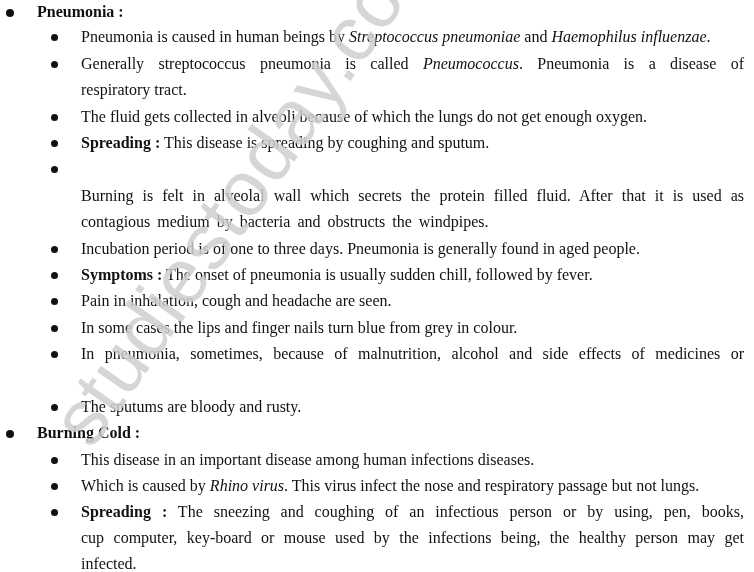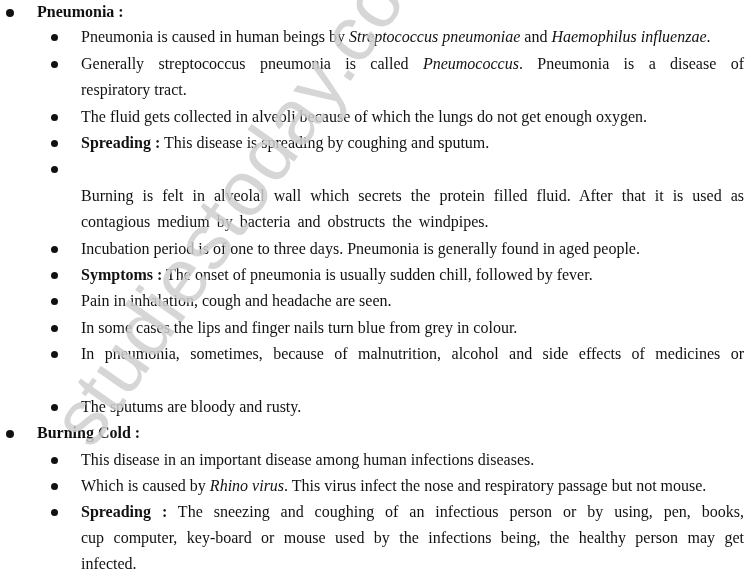--- a/index.html
+++ b/index.html
@@ -126,21 +126,21 @@
   <div class="line sub" style="top:394px">The sputums are bloody and rusty.</div>
 
   <span class="top-bullet" style="top:430px"></span>
   <div class="line heading" style="top:420px">Burning Cold :</div>
 
   <span class="sub-bullet" style="top:457px"></span>
   <div class="line sub" style="top:447px">This disease in an important disease among human infections diseases.</div>
 
   <span class="sub-bullet" style="top:483px"></span>
   <div class="line sub" style="top:473px">
-    <span>Which is caused by </span><i>Rhino virus</i><span>. This virus infect the nose and respiratory passage but not mouse.</span>
+    <span>Which is caused by </span><i>Rhino virus</i><span>. This virus infect the nose and respiratory passage but not lungs.</span>
   </div>
 
   <span class="sub-bullet" style="top:509px"></span>
   <div class="line sub justify" style="top:525px">cup computer, key-board or mouse used by the infections being, the healthy person may get</div>
   <div class="line sub justify" style="top:499px">
     <b>Spreading :</b><span> The sneezing and coughing of an infectious person or by using, pen, books,</span>
   </div>
   <div class="line sub" style="top:551px">infected.</div>
 
   <div class="watermark">studiestoday.com</div>

